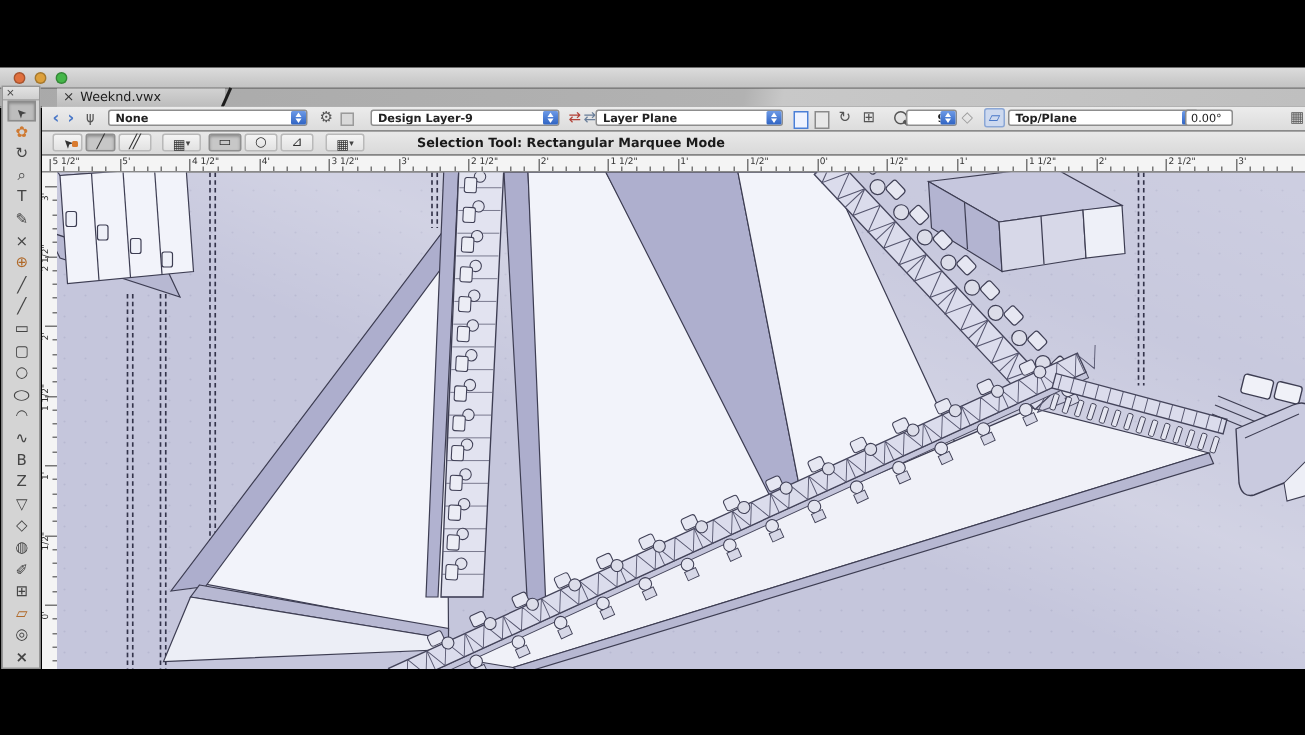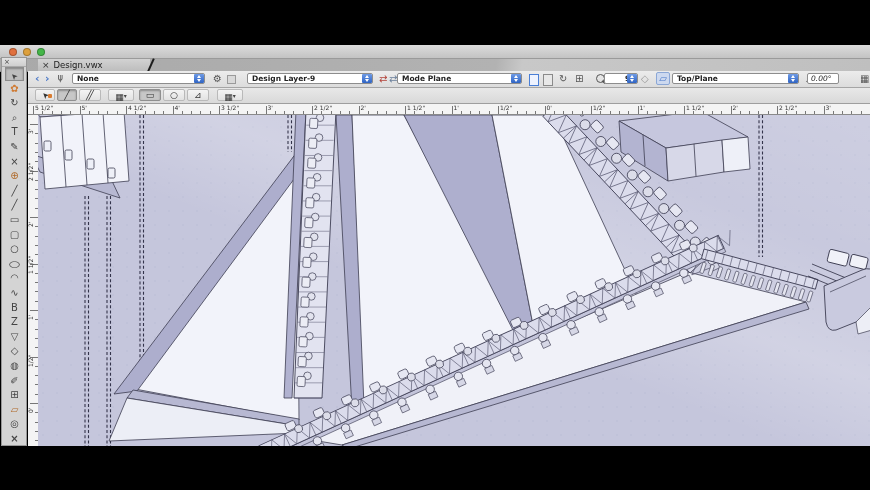--- a/index.html
+++ b/index.html
@@ -72,21 +72,21 @@
   <div class="abs black" style="top:446px;height:44px;"></div>
 
   <div class="abs" id="titlebar">
     <span class="tl" style="left: 9px; background: rgb(224, 112, 62);"></span>
     <span class="tl" style="left: 23px; background: rgb(221, 160, 60);"></span>
     <span class="tl" style="left: 37px; background: rgb(69, 182, 73);"></span>
   </div>
 
   <div class="abs" id="tabbar"></div>
   <div class="abs" id="tab">
-    <span class="x">×</span><span>Design.vwx</span>
+    <span class="x">×</span><span>Weeknd.vwx</span>
   </div>
   <div class="abs" id="tab-slash"></div>
 
   <div class="abs" id="toolbar1">
     <span class="ticon" style="left:7px;color:#4a78c8;font-weight:bold;font-size:11px;">‹</span>
     <span class="ticon" style="left:17px;color:#4a78c8;font-weight:bold;font-size:11px;">›</span>
     <span class="ticon" style="left:28px;transform:rotate(180deg);">⋔</span>
     <div class="combo" style="left:44px;width:133px;">
       <span class="lbl">None</span>
       <span class="cap">
@@ -99,21 +99,21 @@
     <div class="combo" style="left:219px;width:126px;">
       <span class="lbl">Design Layer-9</span>
       <span class="cap">
           <i class="up"></i>
           <i class="dn"></i>
         </span>
     </div>
     <span class="ticon" style="left:351px;color:#b3433a;">⇄</span>
     <span class="ticon" style="left:361px;color:#6a7f9a;">⇄</span>
     <div class="combo" style="left:369px;width:125px;">
-      <span class="lbl">Mode Plane</span>
+      <span class="lbl">Layer Plane</span>
       <span class="cap">
           <i class="up"></i>
           <i class="dn"></i>
         </span>
     </div>
     <span class="page" style="left:501px;"></span>
     <span class="page gray" style="left:515px;"></span>
     <span class="ticon" style="left:531px;">↻</span>
     <span class="ticon" style="left:547px;">⊞</span>
     <span class="lens" style="left:568px;"></span>
@@ -127,21 +127,21 @@
     <span class="ticon" style="left:613px;color:#9a9a9a;">◇</span>
     <span class="ticon" style="left:628px;color:#4a78c8;background:#cdd9ef;border:1px solid #8ba7d6;width:12px;height:11px;line-height:11px;border-radius:2px;">▱</span>
     <div class="combo" style="left:644px;width:127px;">
       <span class="lbl">Top/Plane</span>
       <span class="cap">
           <i class="up"></i>
           <i class="dn"></i>
         </span>
     </div>
     <span class="ticon" style="left:777px;">∡</span>
-    <span class="field" style="left:779px;width:32px;font-style:italic;">0.00°</span>
+    <span class="field" style="left:762px;width:32px;">0.00°</span>
     <span class="ticon" style="left:832px;">▦</span>
   </div>
 
   <div class="abs" id="toolbar2">
     <div class="mbtn" style="left:7px;width:20px;">
       <span style="display:inline-block;transform:rotate(-135deg);font-size:8px;">➤</span>
       <span class="odot" style="right:2px;bottom:2px;"></span>
     </div>
     <div class="mbtn pressed" style="left:29px;width:20px;">
       <span>╱</span>
@@ -157,20 +157,21 @@
     </div>
     <div class="mbtn" style="left:135px;width:22px;">
       <span>○</span>
     </div>
     <div class="mbtn" style="left:159px;width:22px;">
       <span>⊿</span>
     </div>
     <div class="mbtn" style="left:189px;width:26px;">
       <span>▦</span><span class="arr">▾</span>
     </div>
+    <div id="modetext">Selection Tool: Rectangular Marquee Mode</div>
   </div>
 
   <div class="abs" id="origin">◇</div>
   <div class="abs" id="hruler">
       <div class="htick" style="left: 5px; height: 8px;"></div>
       <div class="htick" style="left: 14.3px; height: 3px;"></div>
       <div class="htick" style="left: 23.6px; height: 3px;"></div>
       <div class="htick" style="left: 32.9px; height: 3px;"></div>
       <div class="htick" style="left: 42.2px; height: 3px;"></div>
       <div class="htick" style="left: 51.5px; height: 8px;"></div>

